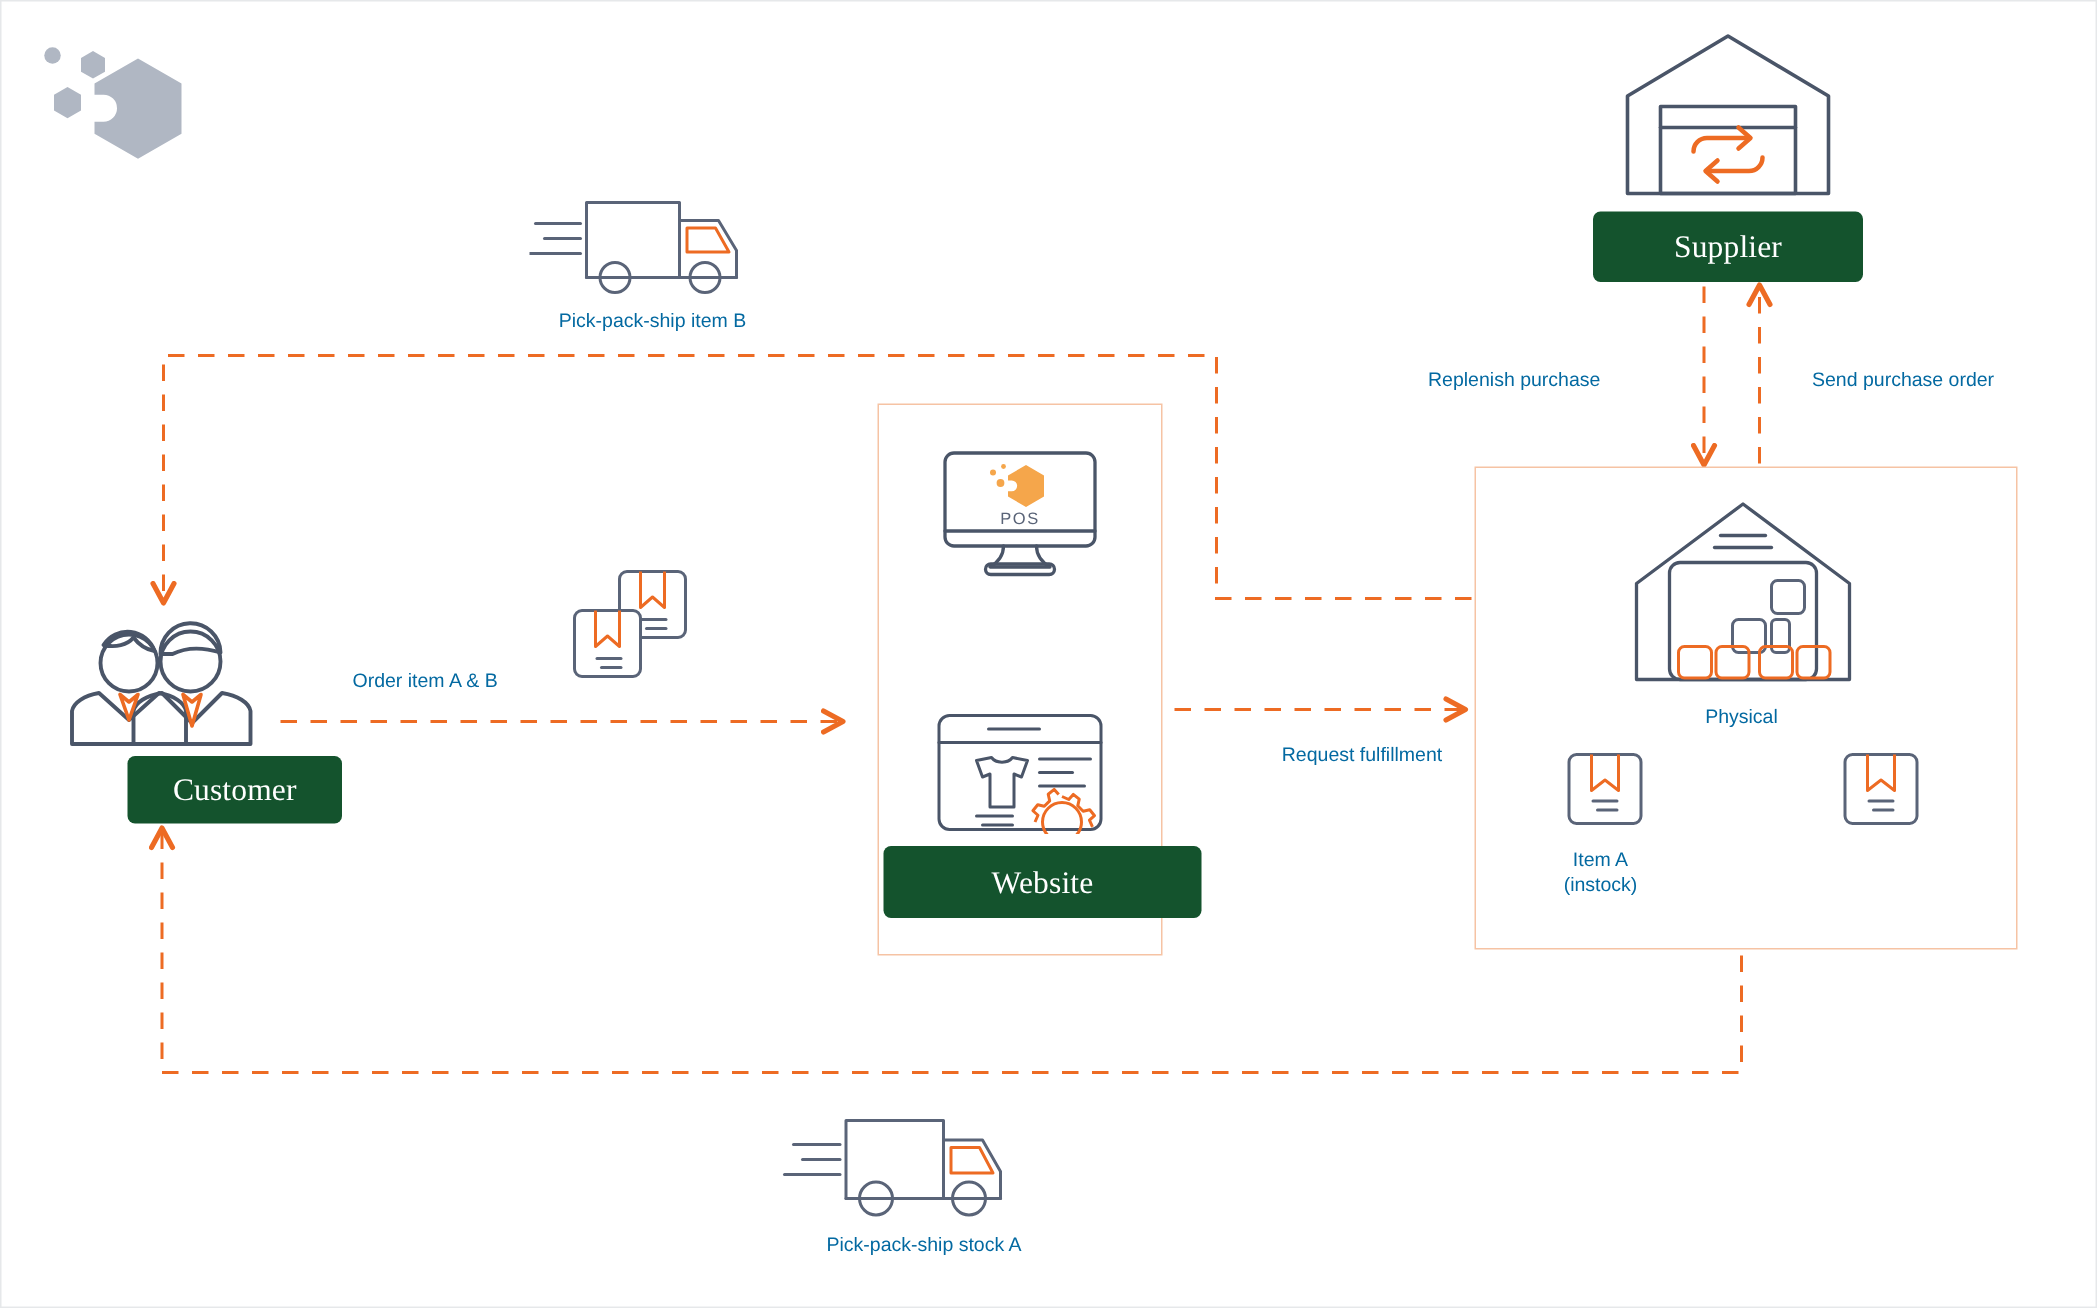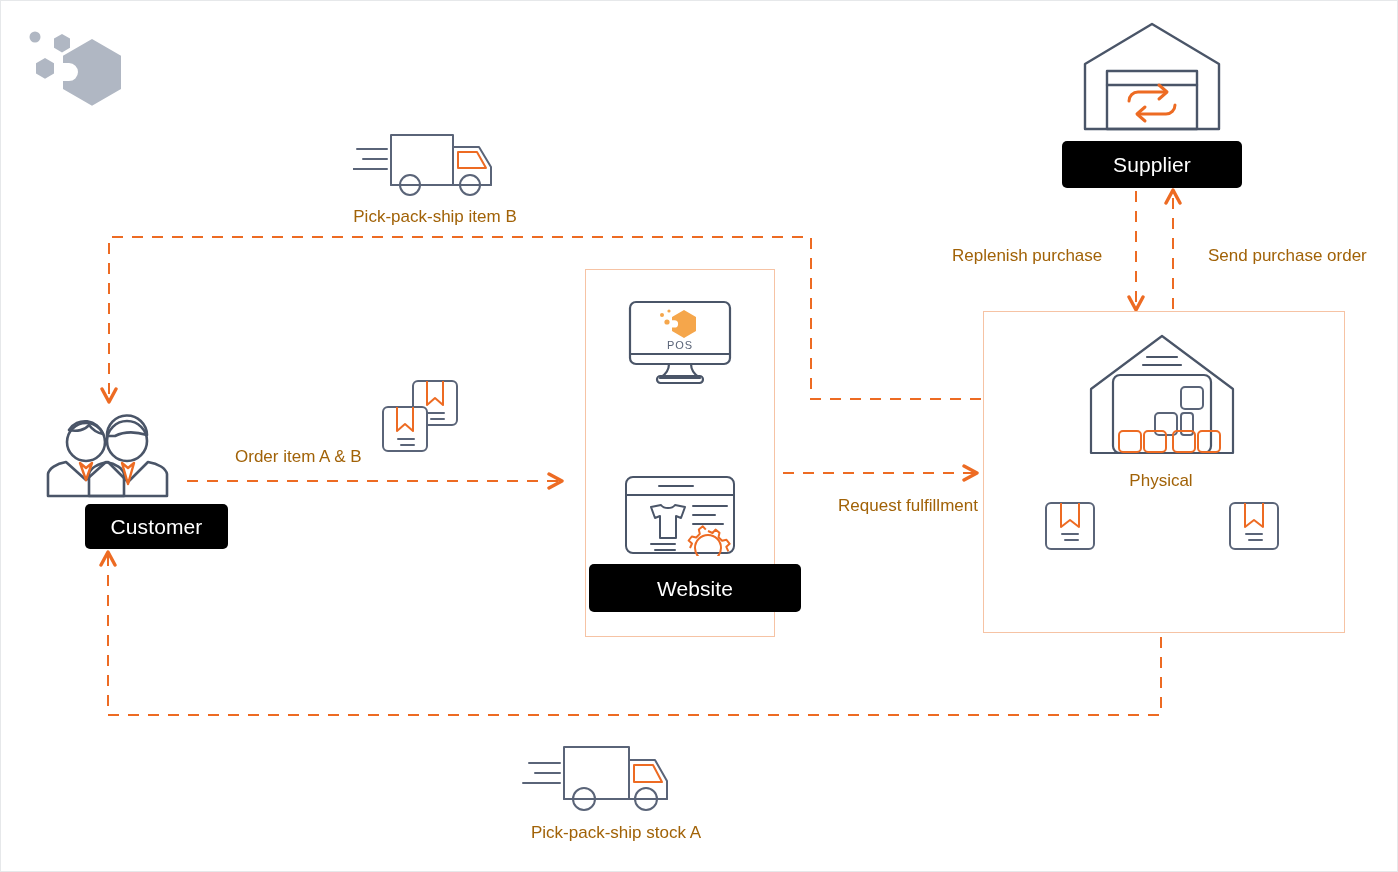--- a/index.html
+++ b/index.html
@@ -24,45 +24,46 @@
     left: 0;
     top: 0;
     width: 1398px;
     height: 872px;
     pointer-events: none;
   }
 
   
   .pill {
     position: absolute;
-    background: #000000;
+    background: #14532d;
     color: #ffffff;
     border-radius: 5px;
     display: flex;
     align-items: center;
     justify-content: center;
     font-size: 21px;
     letter-spacing: .1px;
     line-height: 1;
     box-sizing: border-box;
+    font-family: Liberation Serif, serif;
   }
 
   
   .frame {
     position: absolute;
     border: 1px solid #f6c3a4;
     box-sizing: border-box;
     background: transparent;
   }
 
   
   .dtext {
     position: absolute;
-    color: #a16207;
-    font-size: 17px;
+    color: #0369a1;
+    font-size: 13px;
     line-height: 1.28;
     white-space: nowrap;
   }
   .dtext.c { transform: translateX(-50%); text-align: center; }
   .dtext.two { white-space: normal; width: 200px; }
 
   .icon { position: absolute; }
 </style>
 </head>
 <body>
@@ -259,20 +260,24 @@
   </div>
 
   <svg class="icon" style="left:1043px; top:500px; width:52px; height:50px;" viewBox="0 0 52 50">
     <rect x="2" y="2" width="48" height="46" rx="5" fill="#ffffff" stroke="#5A6478" stroke-width="2"></rect>
     <path d="M17,2 L17,26 L26,19 L35,26 L35,2" fill="none" stroke="#ED6B23" stroke-width="2" stroke-linejoin="round"></path>
     <g stroke="#5A6478" stroke-width="2" stroke-linecap="round">
       <line x1="18" y1="33" x2="34" y2="33"></line>
       <line x1="21" y1="39" x2="34" y2="39"></line>
     </g>
   </svg>
+  <div class="dtext c two" style="left:1066px; top:564px; text-align:center;">
+    <span>Item A</span><br>
+    <span>(instock)</span>
+  </div>
 
   <svg class="icon" style="left:1227px; top:500px; width:52px; height:50px;" viewBox="0 0 52 50">
     <rect x="2" y="2" width="48" height="46" rx="5" fill="#ffffff" stroke="#5A6478" stroke-width="2"></rect>
     <path d="M17,2 L17,26 L26,19 L35,26 L35,2" fill="none" stroke="#ED6B23" stroke-width="2" stroke-linejoin="round"></path>
     <g stroke="#5A6478" stroke-width="2" stroke-linecap="round">
       <line x1="18" y1="33" x2="34" y2="33"></line>
       <line x1="21" y1="39" x2="34" y2="39"></line>
     </g>
   </svg>
 

